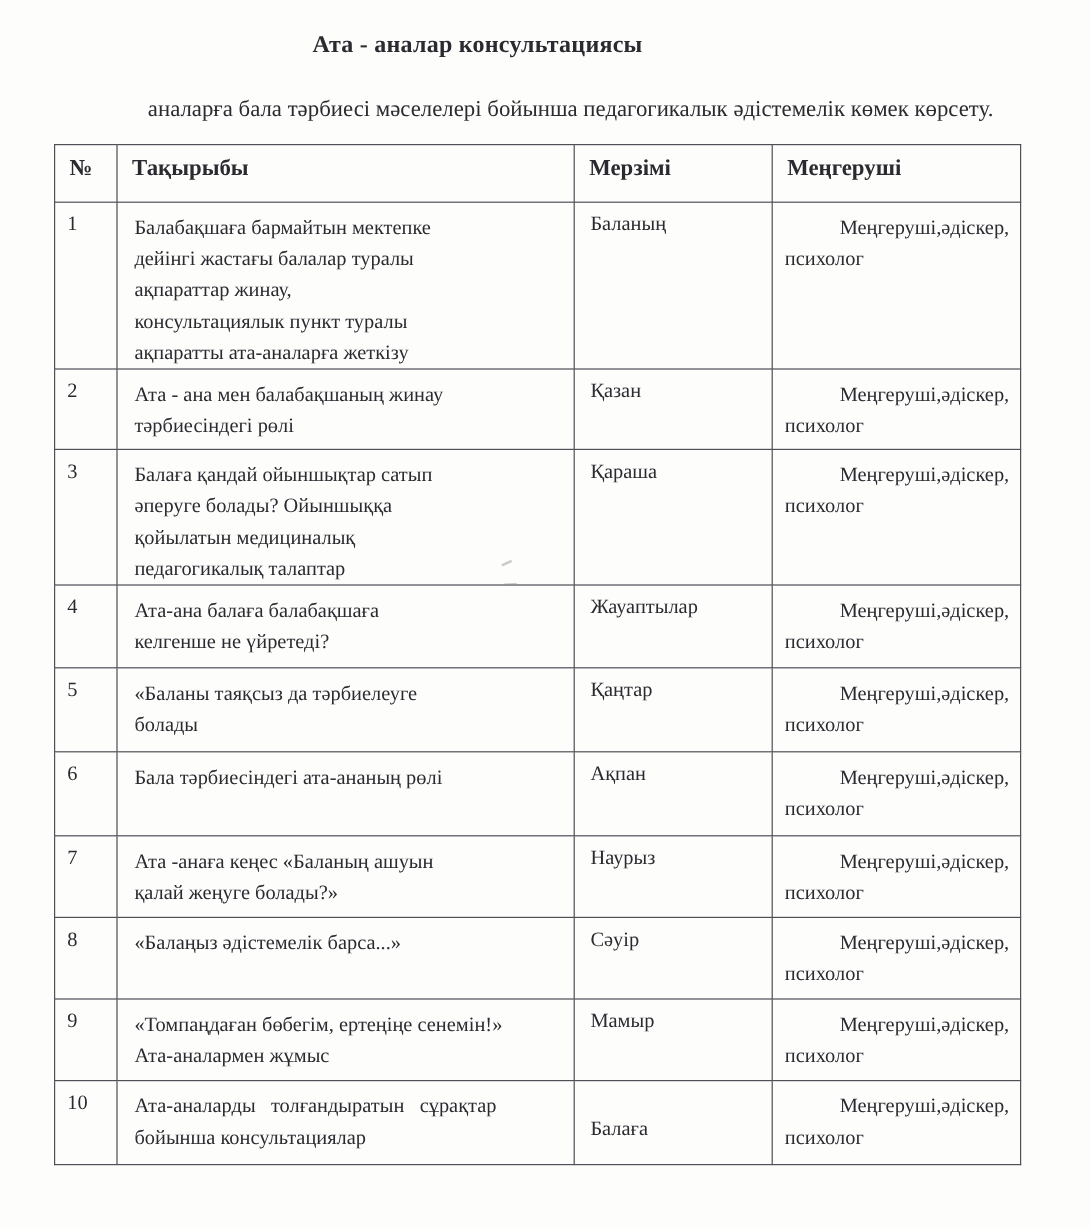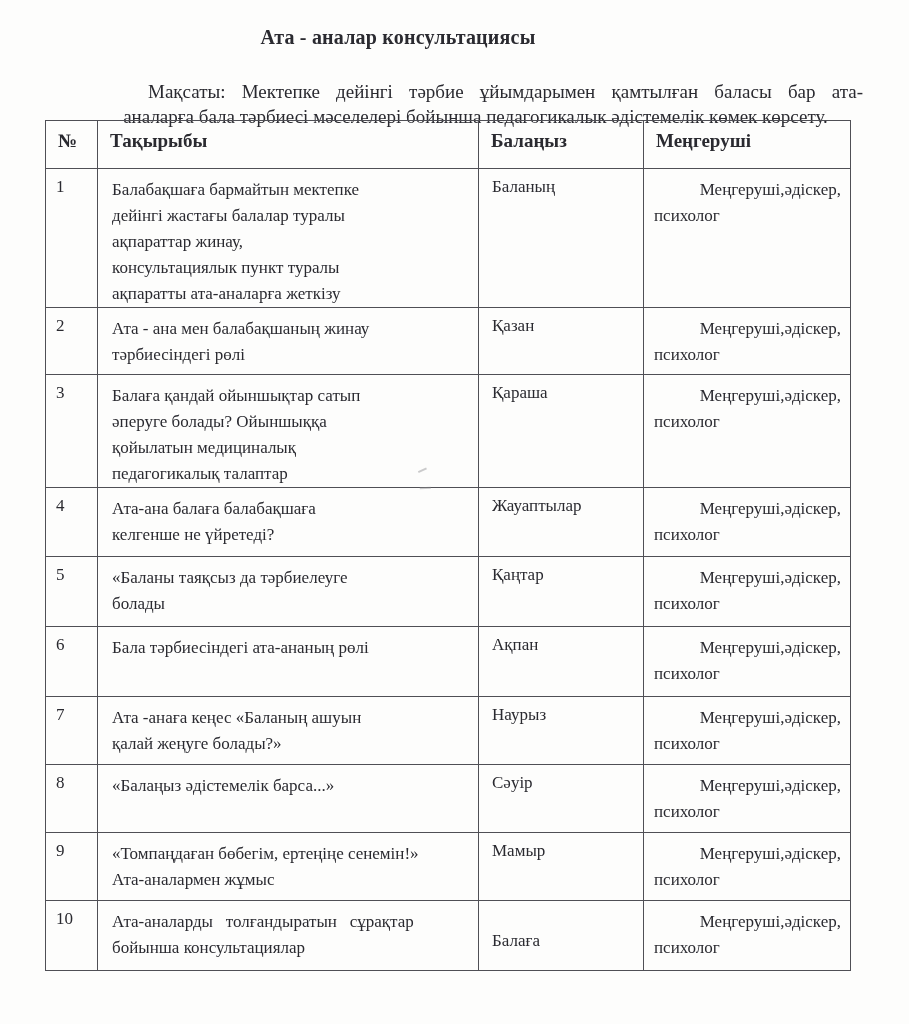--- a/index.html
+++ b/index.html
@@ -69,36 +69,35 @@
   .smudge i + i { transform:rotate(4deg); width:11px; }
 </style>
 </head>
 <body>
 
 <div class="page">
 
   <div class="doc-title">Ата - аналар консультациясы</div>
 
   <p class="intro">
-      <span class="intro-line1">Мақсаты: Мектепке дейінгі тәрбие ұйымдарымен қамтылған баласы бар ата-</span>
       <span class="intro-line2">аналарға бала тәрбиесі мәселелері бойынша педагогикалык әдістемелік көмек көрсету.</span>
     </p>
 
   <table class="consult">
     <colgroup>
       <col style="width:52px">
         <col style="width:381px">
         <col style="width:165px">
         <col style="width:207px">
     </colgroup>
     <tbody>
       <tr class="rh-head">
         <th>№</th>
         <th>Тақырыбы</th>
-        <th>Балаңыз</th>
+        <th>Мерзімі</th>
         <th>Меңгеруші</th>
       </tr>
 
       <tr class="rh0">
         <td class="no">1</td>
         <td class="topic">Балабақшаға бармайтын мектепке
 дейінгі жастағы балалар туралы
 ақпараттар жинау,
 консультациялык пункт туралы
 ақпаратты ата-аналарға жеткізу</td>

